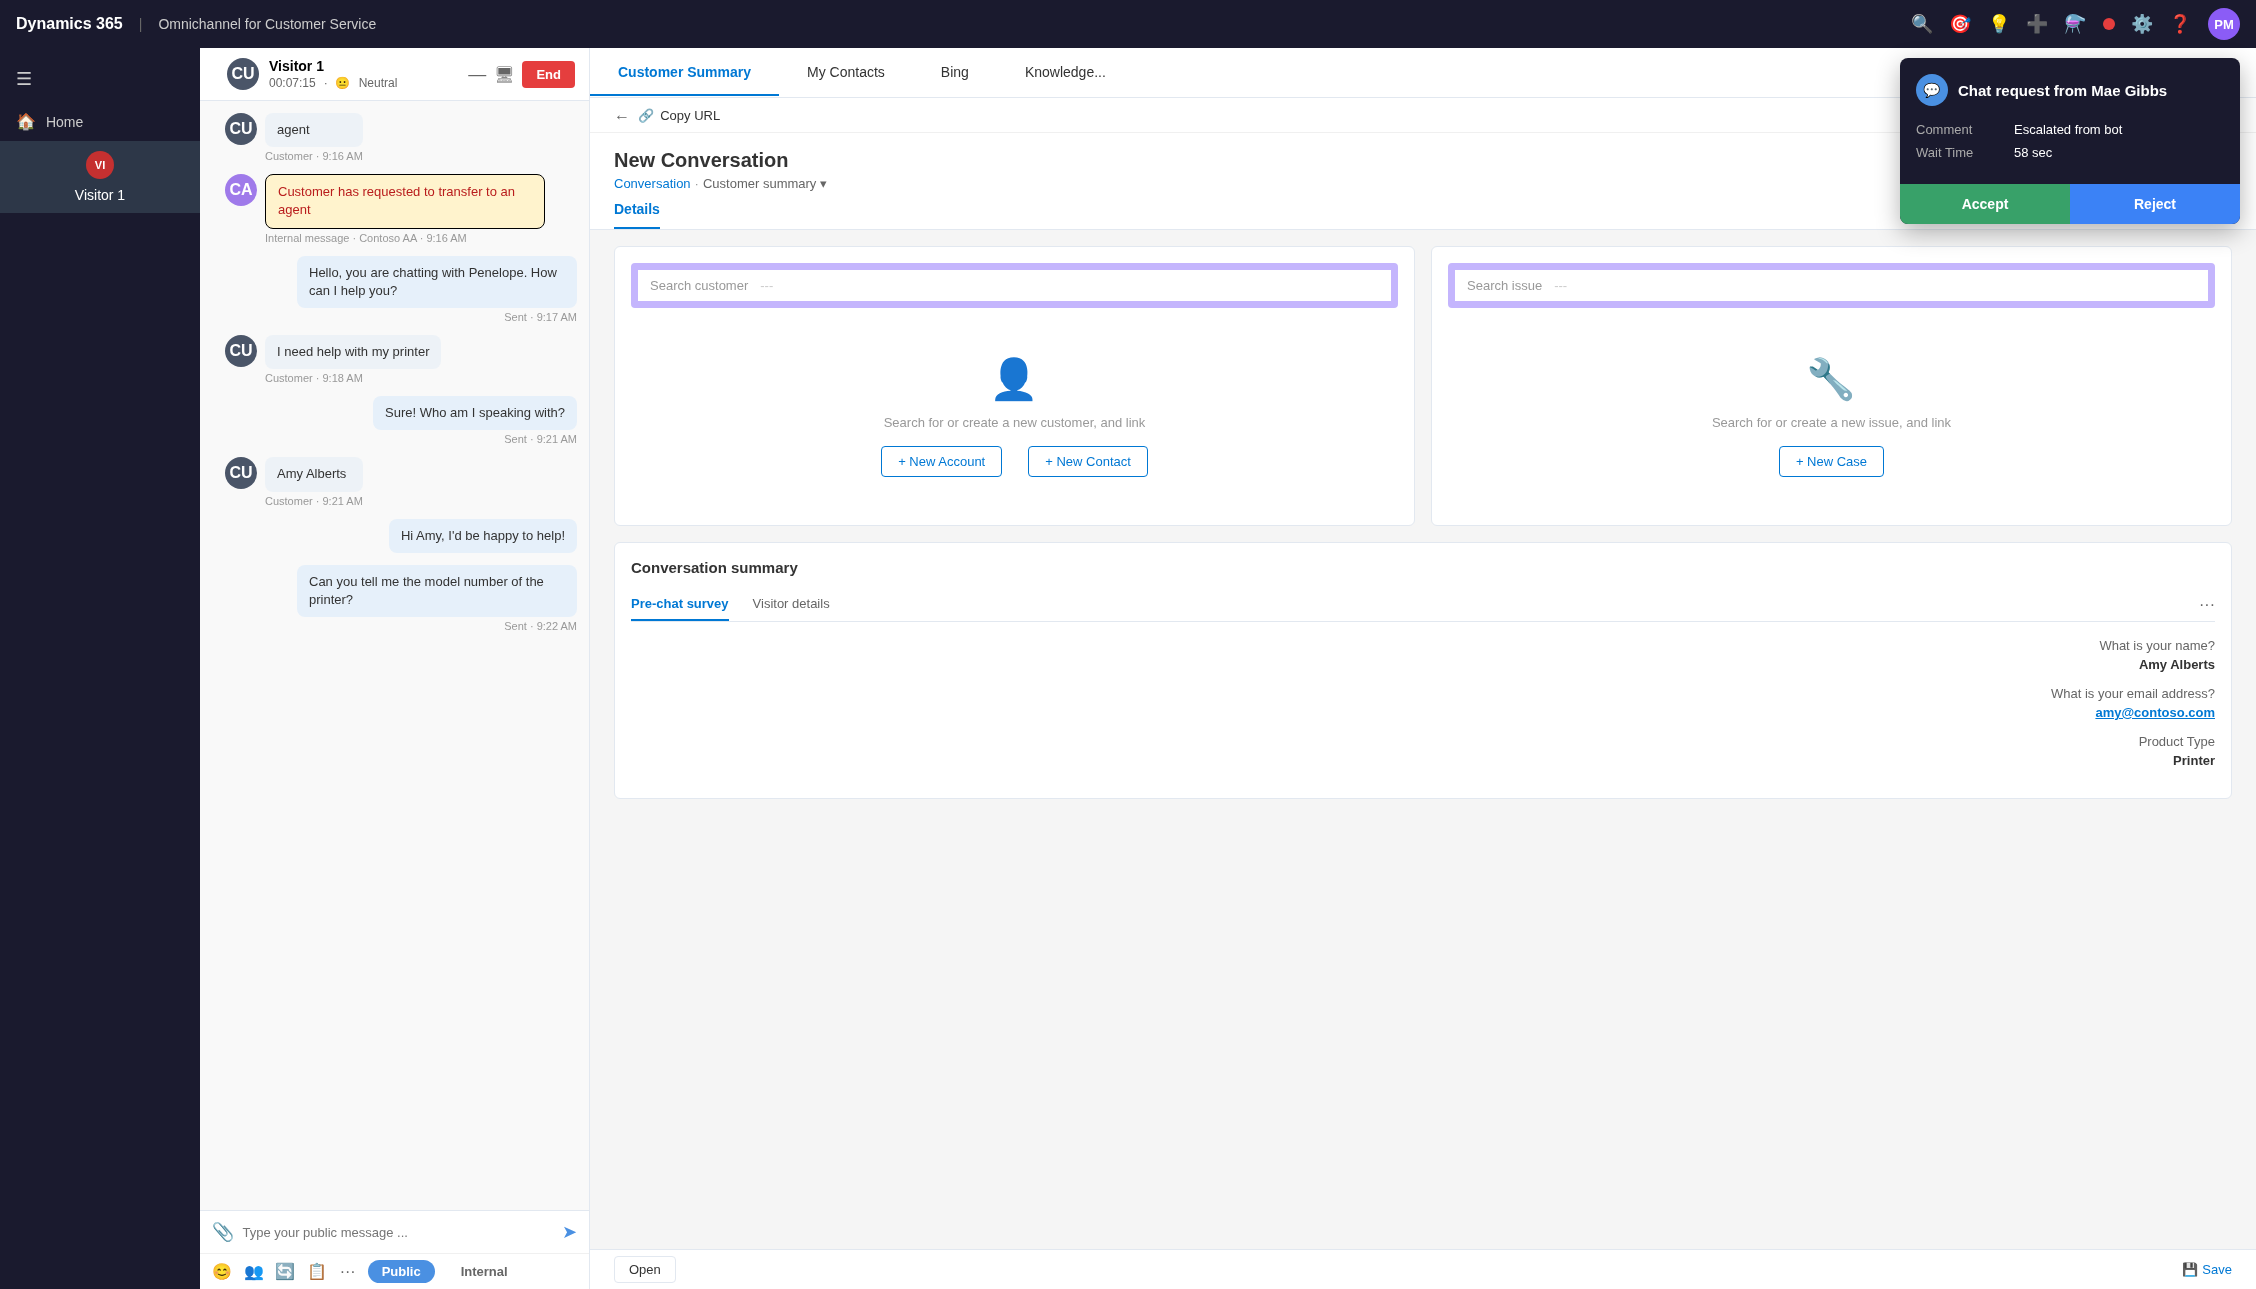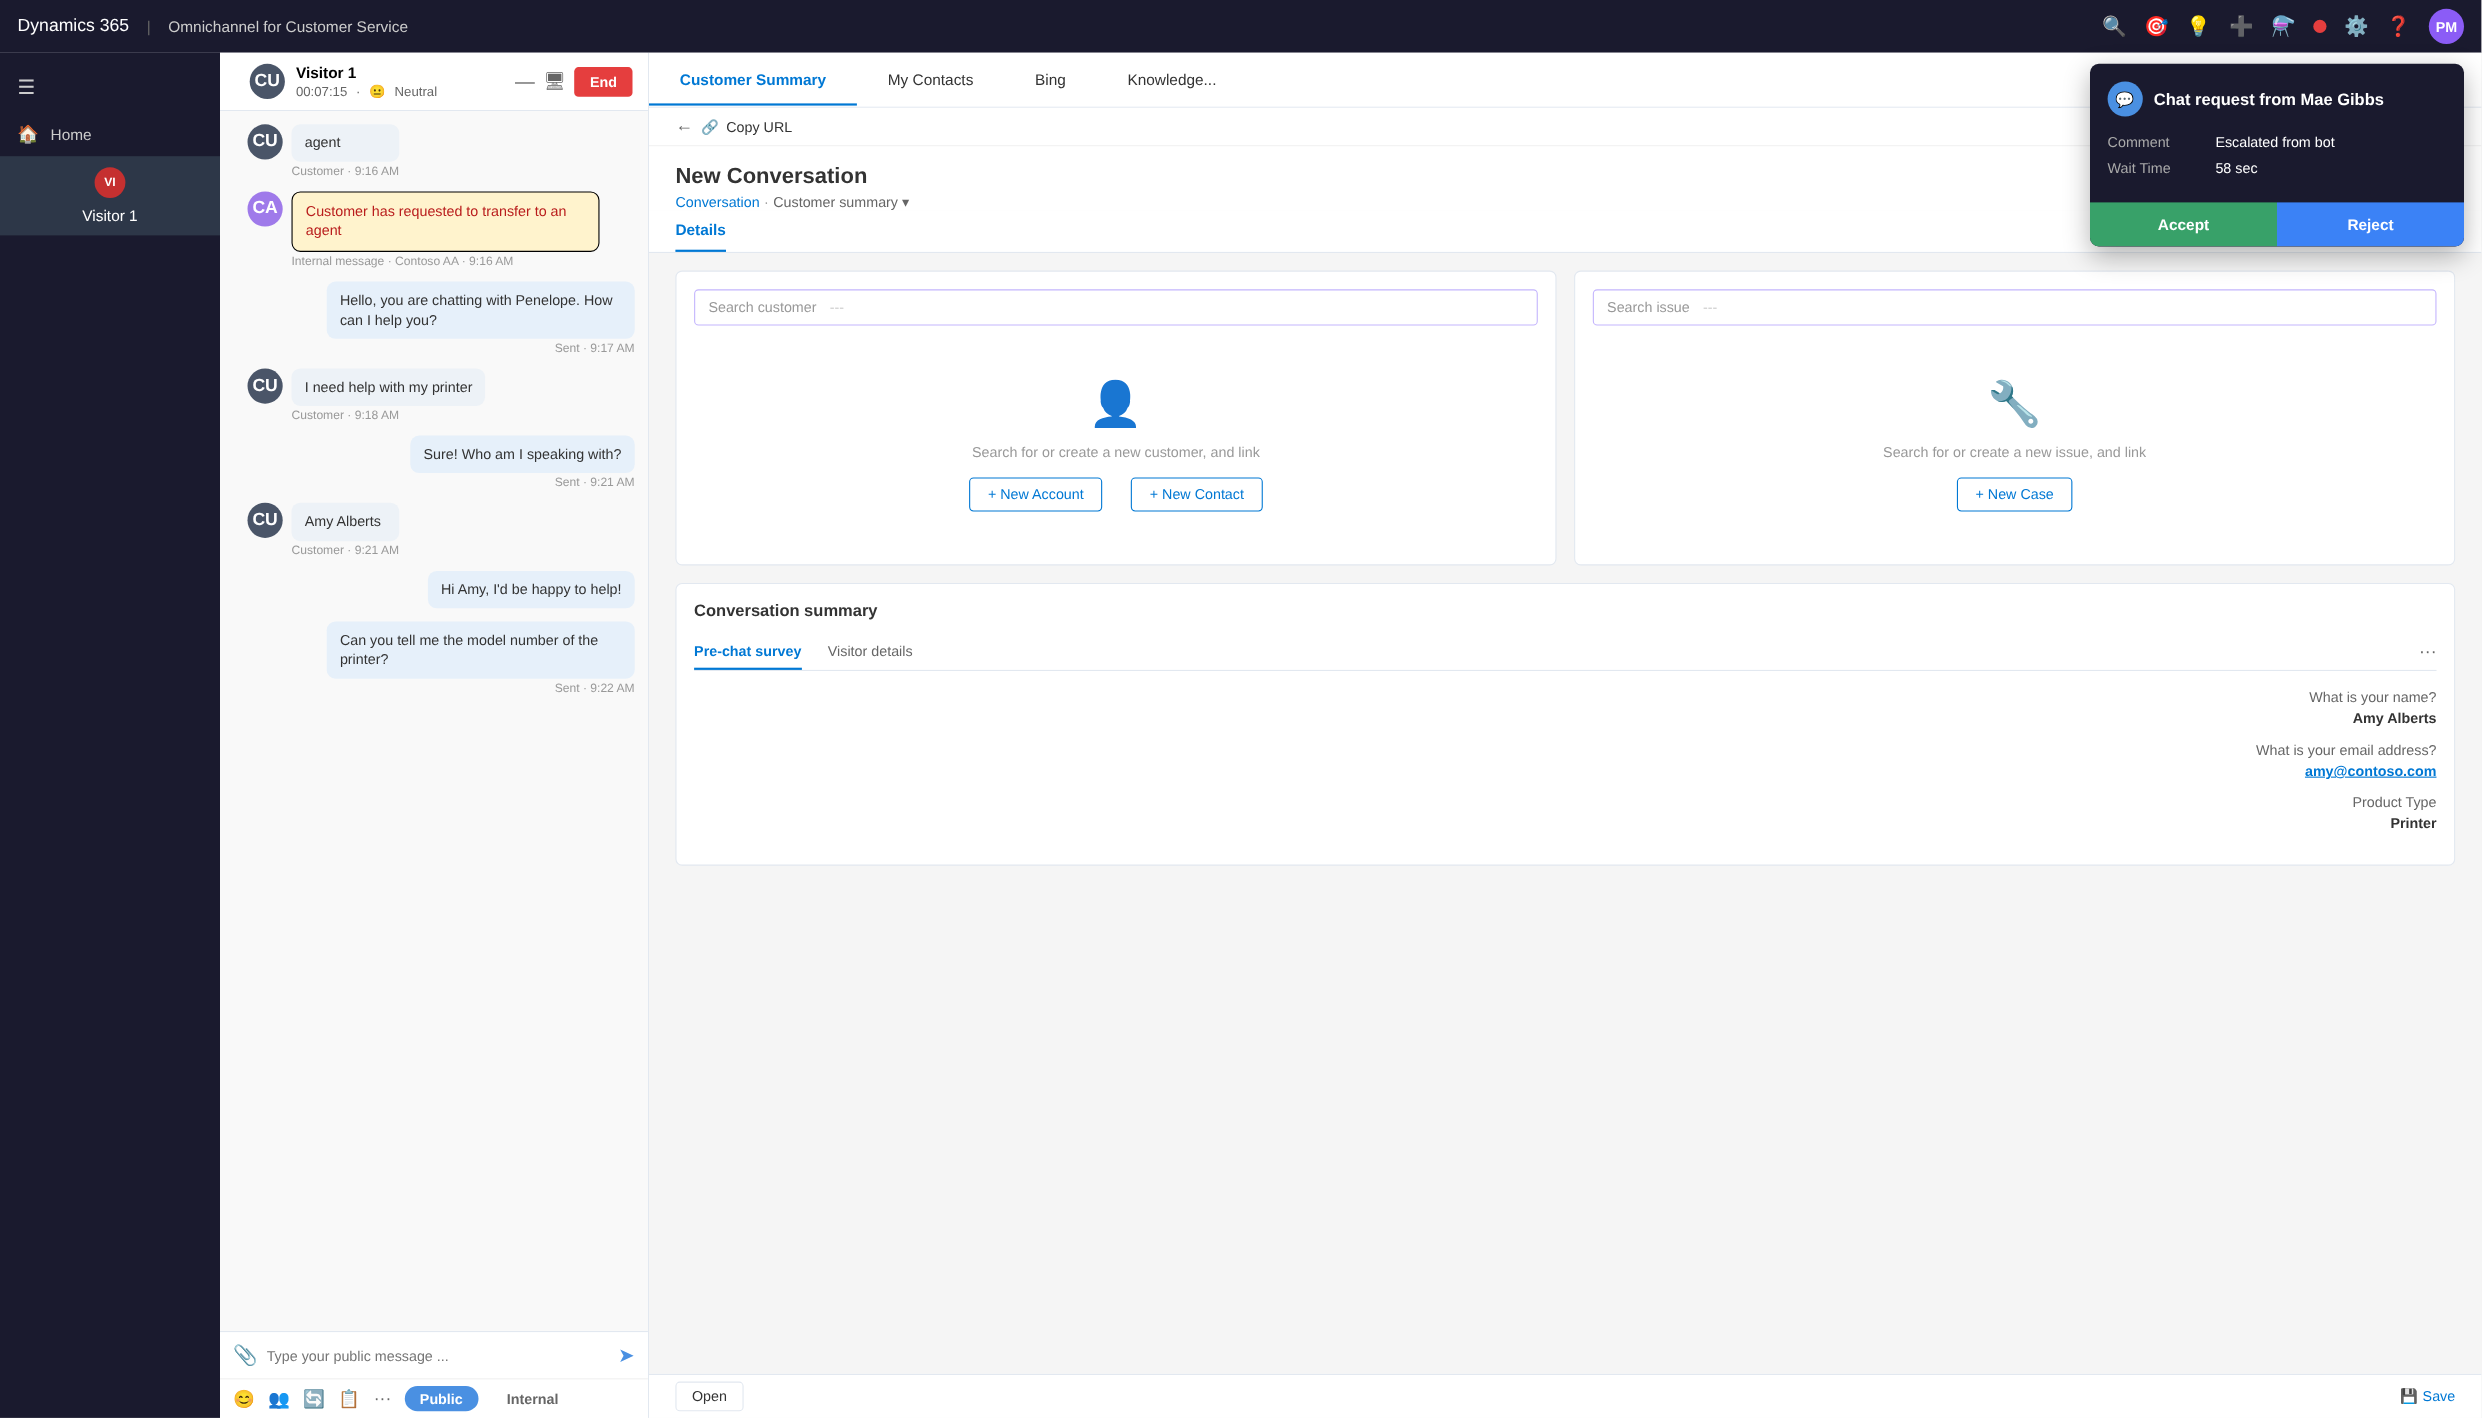--- a/index.html
+++ b/index.html
@@ -2,21 +2,21 @@
 <html><head>
   <meta charset="utf-8">
   <style>
     * { box-sizing: border-box; margin: 0; padding: 0; }
     body { font-family: 'Segoe UI', Arial, sans-serif; font-size: 14px; background: #f3f2f1; overflow: hidden; width: 2256px; height: 1289px; }
 
     
     .topnav {
       display: flex; align-items: center; background: #1a1a2e; color: white; height: 48px; padding: 0 16px; gap: 12px;
     }
-    .topnav-brand { font-weight: 400; font-size: 16px; color: white; }
+    .topnav-brand { font-weight: 700; font-size: 16px; color: white; }
     .topnav-divider { color: #666; margin: 0 4px; }
     .topnav-app { font-size: 14px; color: #ccc; }
     .topnav-spacer { flex: 1; }
     .topnav-icons { display: flex; gap: 16px; align-items: center; }
     .topnav-icon { color: white; font-size: 18px; cursor: pointer; }
     .topnav-avatar { width: 32px; height: 32px; border-radius: 50%; background: #8b5cf6; display: flex; align-items: center; justify-content: center; font-size: 13px; font-weight: 600; color: white; }
     .topnav-status-dot { width: 12px; height: 12px; border-radius: 50%; background: #e53e3e; }
 
     
     .main-layout { display: flex; height: calc(100% - 48px); }
@@ -91,21 +91,21 @@
     
     .copy-url-bar { display: flex; align-items: center; gap: 8px; padding: 8px 24px; background: white; border-bottom: 1px solid #f0f0f0; }
     .back-btn { background: none; border: none; cursor: pointer; color: #666; font-size: 16px; }
     .copy-url-btn { display: flex; align-items: center; gap: 6px; background: none; border: none; cursor: pointer; color: #333; font-size: 13px; }
 
     
     .details-section { padding: 16px 24px; display: flex; gap: 16px; }
     .customer-card { flex: 1; background: white; border-radius: 6px; border: 1px solid #e2e8f0; padding: 16px; }
     .issue-card { flex: 1; background: white; border-radius: 6px; border: 1px solid #e2e8f0; padding: 16px; }
 
-    .search-input-row { display: flex; align-items: center; border: 1px solid #c4b5fd; border-radius: 4px; padding: 8px 12px; margin-bottom: 16px; gap: 8px; }
+    .search-input-row { display: flex; align-items: center; border: 7px solid #c4b5fd; border-radius: 4px; padding: 8px 12px; margin-bottom: 16px; gap: 8px; }
 
     .empty-state { display: flex; flex-direction: column; align-items: center; justify-content: center; padding: 32px 16px; }
     .empty-icon { font-size: 40px; color: #ccc; margin-bottom: 12px; }
     .empty-text { font-size: 13px; color: #999; text-align: center; margin-bottom: 16px; }
 
     .new-btns { display: flex; gap: 26px; justify-content: center; }
     .new-btn { background: white; border: 1px solid #0078d4; color: #0078d4; padding: 7px 16px; border-radius: 4px; font-size: 13px; cursor: pointer; font-weight: 500; }
 
     
     .summary-section { padding: 0 24px 16px 24px; }

